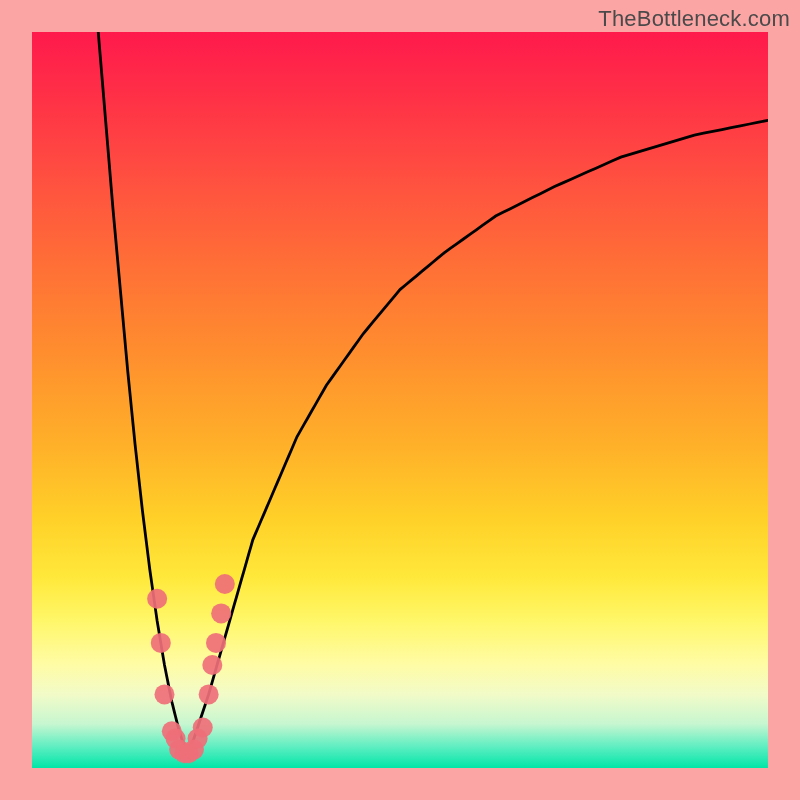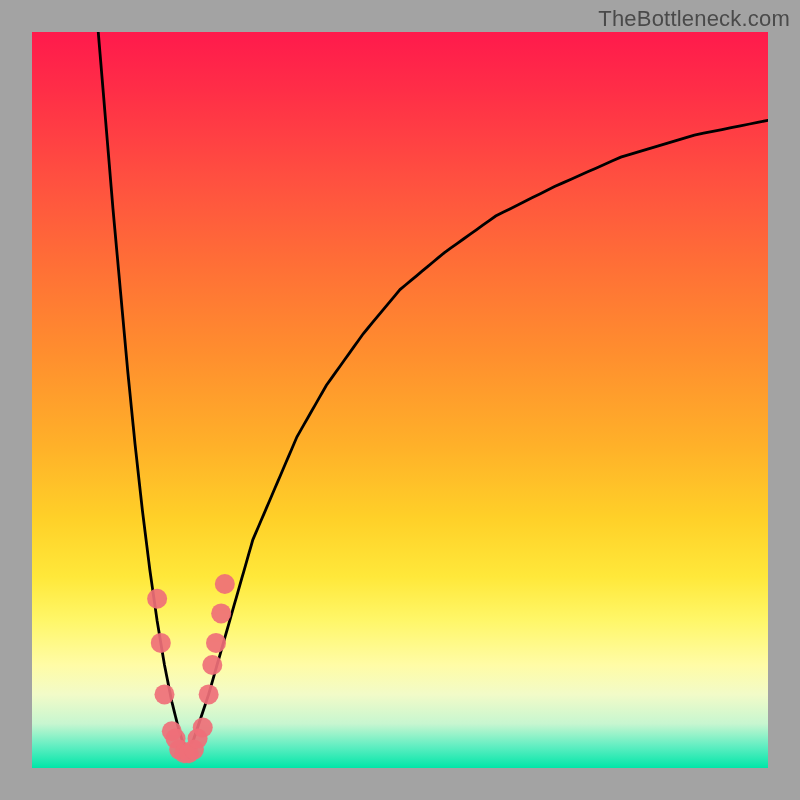--- a/index.html
+++ b/index.html
@@ -10,21 +10,21 @@
     overflow: hidden;
     background: #000;
     font-family: Arial, Helvetica, sans-serif;
   }
   .frame {
     position: absolute;
     top: 0;
     left: 0;
     width: 800px;
     height: 800px;
-    background: #a3a3a3;
+    background: #fca5a5;
   }
   .plot-area {
     position: absolute;
     top: 32px;
     left: 32px;
     width: 736px;
     height: 736px;
     overflow: hidden;
   }
   .gradient-bg {

